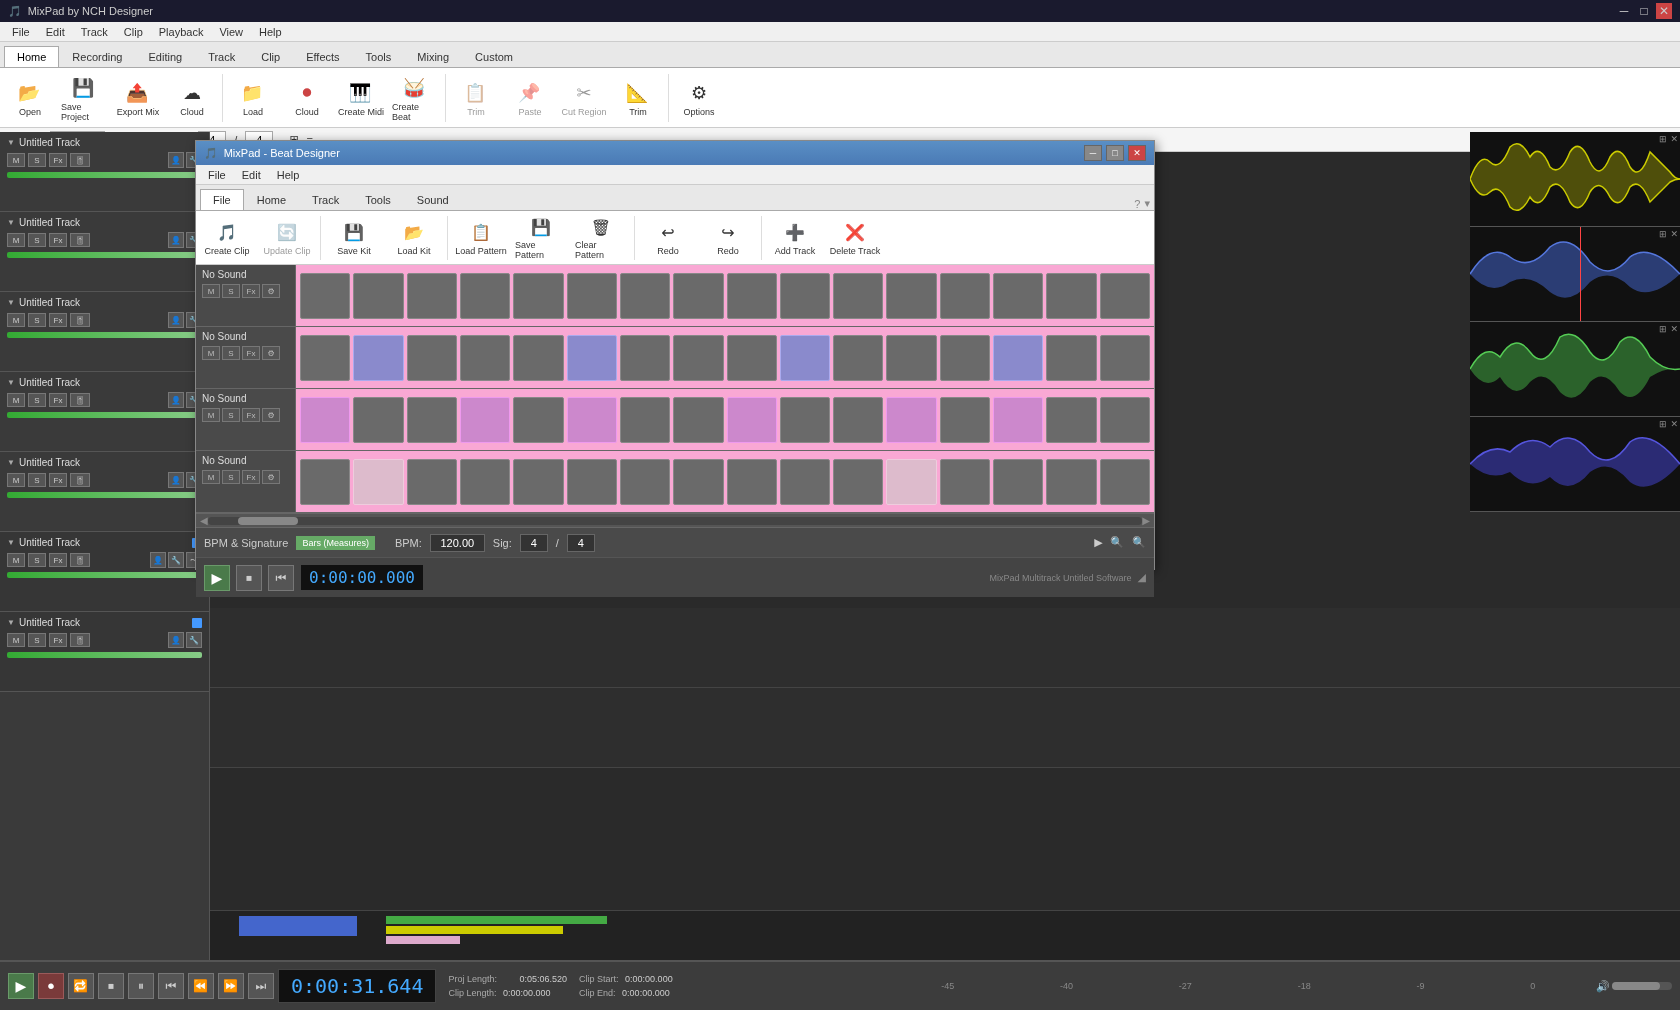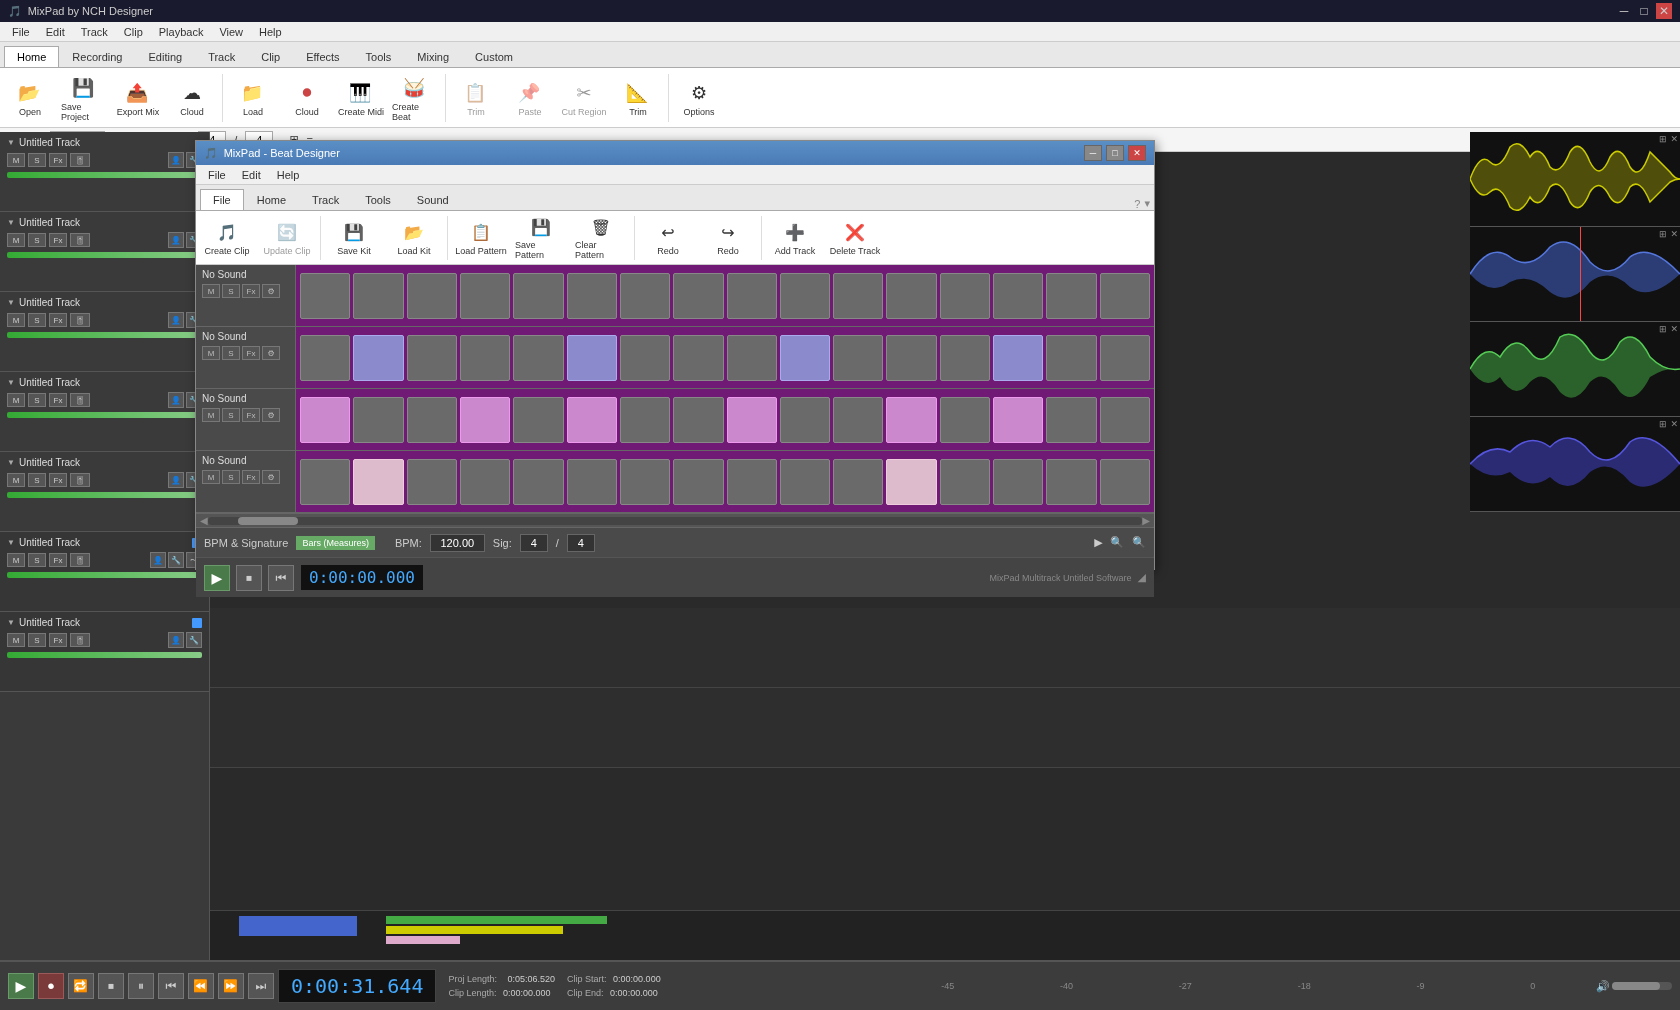--- a/index.html
+++ b/index.html
@@ -387,21 +387,21 @@
     <div class="bd-btn">
       <div class="bd-icon">➕</div>
       <span>Add Track</span>
     </div>
     <div class="bd-btn">
       <div class="bd-icon" style="color:#cc4444;">❌</div>
       <span>Delete Track</span>
     </div>
   </div>
 
-  <div id="bd-grid-area" style="background:#701a75;overflow:hidden;">
+  <div id="bd-grid-area" style="background:#f9a8d4;overflow:hidden;">
 
     <div class="grid-row">
       <div class="grid-label-col">
         <div class="grid-label-name">No Sound</div>
         <div class="grid-controls-row">
           <div class="gc-btn">M</div>
           <div class="gc-btn">S</div>
           <div class="gc-btn">Fx</div>
           <div class="gc-btn">⚙</div>
         </div>
@@ -648,21 +648,21 @@
   <div style="width:26px;height:26px;background:#555;border:1px solid #777;color:#ccc;font-size:12px;cursor:pointer;display:flex;align-items:center;justify-content:center;">⏮</div>
   <div style="width:26px;height:26px;background:#555;border:1px solid #777;color:#ccc;font-size:12px;cursor:pointer;display:flex;align-items:center;justify-content:center;">⏪</div>
   <div style="width:26px;height:26px;background:#555;border:1px solid #777;color:#ccc;font-size:12px;cursor:pointer;display:flex;align-items:center;justify-content:center;">⏩</div>
   <div style="width:26px;height:26px;background:#555;border:1px solid #777;color:#ccc;font-size:12px;cursor:pointer;display:flex;align-items:center;justify-content:center;">⏭</div>
 
   <div style="background:#111;color:#4af;font-size:20px;font-family:monospace;padding:4px 12px;border:1px solid #444;min-width:140px;text-align:center;">0:00:31.644</div>
 
   <div style="font-size:9px;color:#aaa;margin-left:8px;line-height:1.6;">
     <div>
       <span>Proj Length:</span>
-      <span style="margin-left:8px;color:#ccc;">0:05:06.520</span>
+      <span style="margin-left:20px;color:#ccc;">0:05:06.520</span>
     </div>
     <div>
       <span>Clip Length:</span>
       <span style="margin-left:4px;color:#ccc;">0:00:00.000</span>
     </div>
   </div>
   <div style="font-size:9px;color:#aaa;margin-left:8px;line-height:1.6;">
     <div>
       <span>Clip Start:</span>
       <span style="margin-left:4px;color:#ccc;">0:00:00.000</span>

